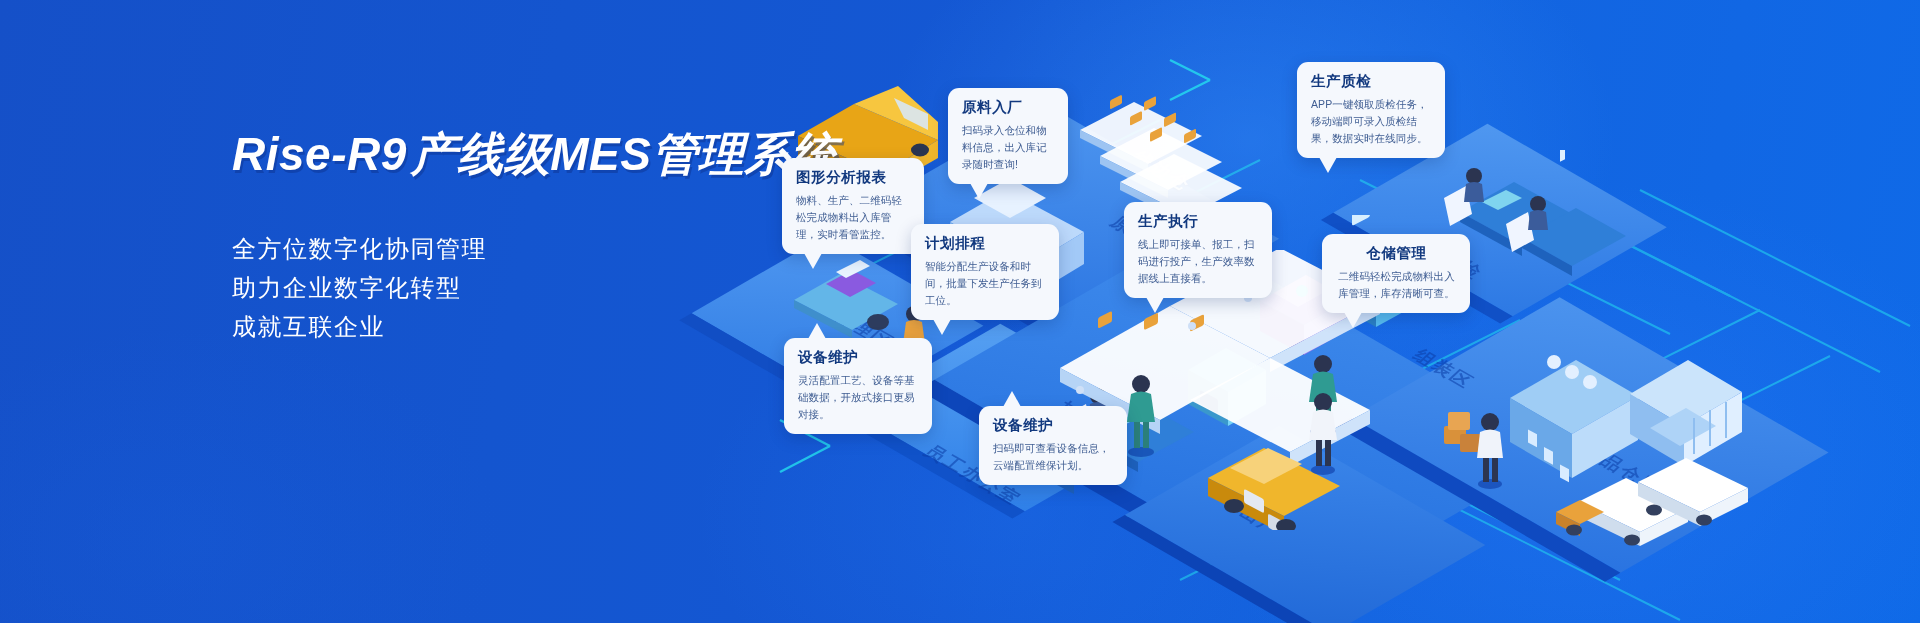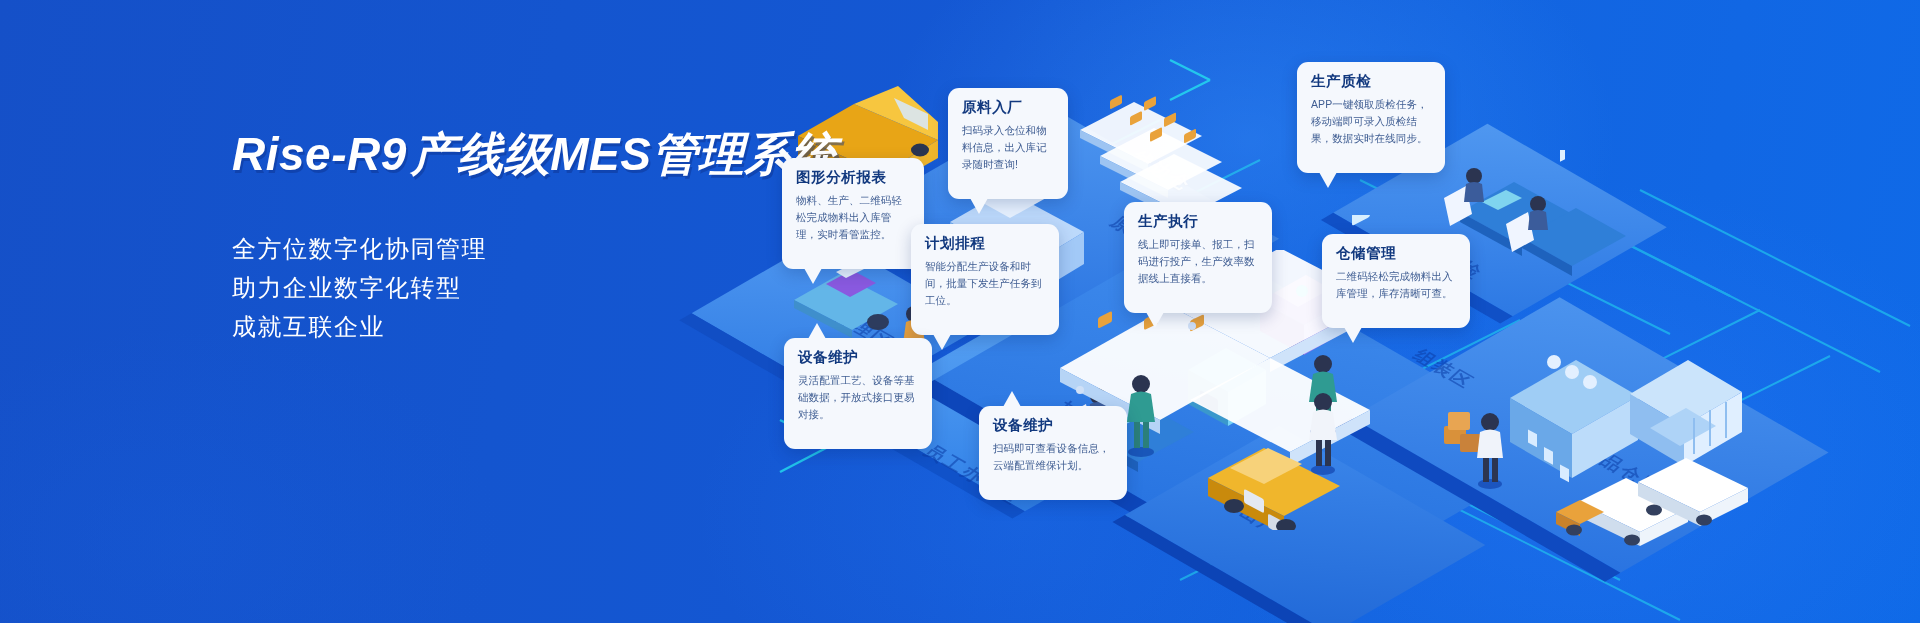--- a/index.html
+++ b/index.html
@@ -63,21 +63,21 @@
     transform: rotate(30deg) skewX(-17deg) scaleY(.92);
     opacity: .92;
   }
   .zone-label.dark { color: #0b3ea8; opacity: .55; text-shadow: none; }
 
   
   .card {
     position: absolute; z-index: 60;
     background: #f5f8fd;
     border-radius: 11px;
-    padding: 10px 13px 26px 14px;
+    padding: 10px 13px 11px 14px;
     box-shadow: 0 5px 16px rgba(5,30,95,.22);
   }
   .card:after {
     content: ""; position: absolute;
     width: 0; height: 0;
     border-left: 9px solid transparent;
     border-right: 9px solid transparent;
     border-top: 16px solid #f5f8fd;
   }
   .card .c-title {
@@ -429,21 +429,21 @@
   <div class="card tail-bl" style="left:1124px; top:202px; width:148px;">
     <div class="c-title">生产执行</div>
     <div class="c-body">线上即可接单、报工，扫码进行投产，生产效率数据线上直接看。</div>
   </div>
 
   <div class="card tail-bl" style="left:911px; top:224px; width:148px;">
     <div class="c-title">计划排程</div>
     <div class="c-body">智能分配生产设备和时间，批量下发生产任务到工位。</div>
   </div>
 
-  <div class="card tail-bl" style="left:1322px; top:234px; width:148px;">
+  <div class="card tail-bl" style="left:1322px; top:234px; width:148px;text-align:center;">
     <div class="c-title">仓储管理</div>
     <div class="c-body">二维码轻松完成物料出入库管理，库存清晰可查。</div>
   </div>
 
   <div class="card tail-tl" style="left:784px; top:338px; width:148px;">
     <div class="c-title">设备维护</div>
     <div class="c-body">灵活配置工艺、设备等基础数据，开放式接口更易对接。</div>
   </div>
 
   <div class="card tail-tl" style="left:979px; top:406px; width:148px;">

